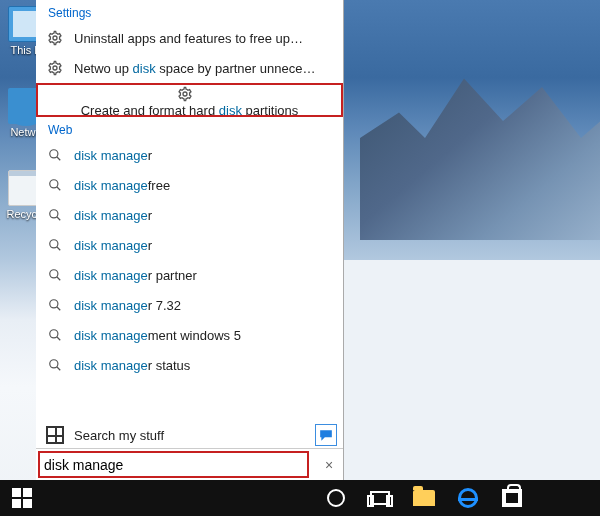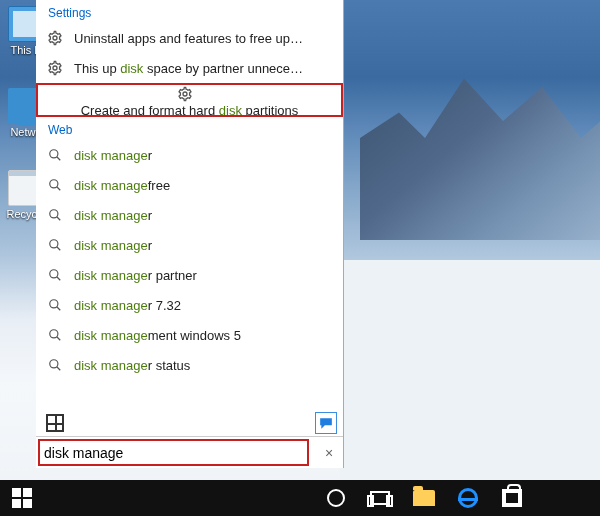--- a/index.html
+++ b/index.html
@@ -23,33 +23,33 @@
   .deskicon { position:absolute; width:48px; text-align:center; font-size:11px; color:#fff; text-shadow:0 1px 2px #000; }
   .deskicon .ic { width:36px; height:36px; margin:0 auto 2px; border-radius:2px; }
   .di-pc .ic { background:#4aa0e0; border:1px solid #2270b0; position:relative; }
   .di-pc .ic::after{content:"";position:absolute;inset:4px;background:#cfe6f7;}
   .di-net .ic { background:#3a8fd0; position:relative; }
   .di-net .ic::before{content:"";position:absolute;bottom:-2px;left:8px;width:20px;height:6px;background:#3a8fd0;border-radius:50%;}
   .di-bin .ic { background:#f0f4f7; border:1px solid #ccc; position:relative; }
   .di-bin .ic::before{content:"";position:absolute;top:0;left:0;right:0;height:5px;background:#bcd;}
   
   .panel {
-    position:absolute; left:36px; bottom:48px; top:0; width:308px;
+    position:absolute; left:36px; bottom:36px; top:0; width:308px;
     background:#fff; border-right:1px solid #aaa;
   }
   .section-hdr {
     padding:6px 12px 3px; font-size:12px; color:#0066cc;
   }
   .row {
     display:flex; align-items:center; height:30px; padding:0 10px;
     font-size:13px; color:#222; cursor:default;
   }
   .row .ico { width:18px; height:18px; margin-right:10px; flex-shrink:0; display:flex; align-items:center; justify-content:center; }
   .row .txt { white-space:nowrap; overflow:hidden; text-overflow:ellipsis; }
-  .row .grey { color:#4d7c0f; }
+  .row .grey { color:#0369a1; }
   .hl { border:2px solid #c62020; height:34px;flex-direction:column; }
   .gear svg { stroke:#555; }
   .mag  svg { stroke:#555; }
   
   .panel-bottom {
     position:absolute; bottom:0; left:0; right:0;
   }
   .stuffrow {
     display:flex; align-items:center; height:30px; padding:0 10px; font-size:13px; color:#222;
   }
@@ -132,21 +132,21 @@
       <span class="txt"><span>Uninstall apps and features to free up…</span></span>
     </div>
 
     <div class="row">
       <span class="ico gear">
         <svg width="16" height="16" viewBox="0 0 24 24" fill="none" stroke-width="2">
             <circle cx="12" cy="12" r="3"></circle>
             <path d="M19 12a7 7 0 0 0-.2-1.6l2.1-1.6-2-3.4-2.5 1a7 7 0 0 0-2.8-1.6L13 2h-2l-.6 2.8a7 7 0 0 0-2.8 1.6l-2.5-1-2 3.4 2.1 1.6A7 7 0 0 0 5 12a7 7 0 0 0 .2 1.6L3.1 15.2l2 3.4 2.5-1a7 7 0 0 0 2.8 1.6L11 22h2l.6-2.8a7 7 0 0 0 2.8-1.6l2.5 1 2-3.4-2.1-1.6A7 7 0 0 0 19 12z"></path>
           </svg>
       </span>
-      <span class="txt"><span>This up </span><span class="grey">disk</span><span> space by partner unnece…</span></span>
+      <span class="txt"><span>Netwo up </span><span class="grey">disk</span><span> space by partner unnece…</span></span>
     </div>
 
     <div class="row hl">
       <span class="ico gear">
         <svg width="16" height="16" viewBox="0 0 24 24" fill="none" stroke-width="2">
             <circle cx="12" cy="12" r="3"></circle>
             <path d="M19 12a7 7 0 0 0-.2-1.6l2.1-1.6-2-3.4-2.5 1a7 7 0 0 0-2.8-1.6L13 2h-2l-.6 2.8a7 7 0 0 0-2.8 1.6l-2.5-1-2 3.4 2.1 1.6A7 7 0 0 0 5 12a7 7 0 0 0 .2 1.6L3.1 15.2l2 3.4 2.5-1a7 7 0 0 0 2.8 1.6L11 22h2l.6-2.8a7 7 0 0 0 2.8-1.6l2.5 1 2-3.4-2.1-1.6A7 7 0 0 0 19 12z"></path>
           </svg>
       </span>
       <span class="txt"><span>Create and format hard </span><span class="grey">disk</span><span> partitions</span></span>
@@ -223,20 +223,21 @@
             <circle cx="10" cy="10" r="7"></circle>
             <line x1="21" y1="21" x2="15" y2="15"></line>
           </svg>
         </span>
       <span class="txt"><span class="grey">disk manage</span><span>r status</span></span>
     </div>
 
     <div class="panel-bottom">
       <div class="stuffrow">
         <span class="winbox"></span>
+        <span>Search my stuff</span>
       </div>
       <div class="stuffrow">
         <span class="ico mag" style="margin-right:10px"><svg width="14" height="14" viewBox="0 0 24 24" fill="none" stroke="#333" stroke-width="2">
               <circle cx="10" cy="10" r="7"></circle>
               <line x1="21" y1="21" x2="15" y2="15"></line>
             </svg></span>
         <span>Search the web</span>
       </div>
       <div class="feedback">
         <svg width="14" height="12" viewBox="0 0 24 20">

